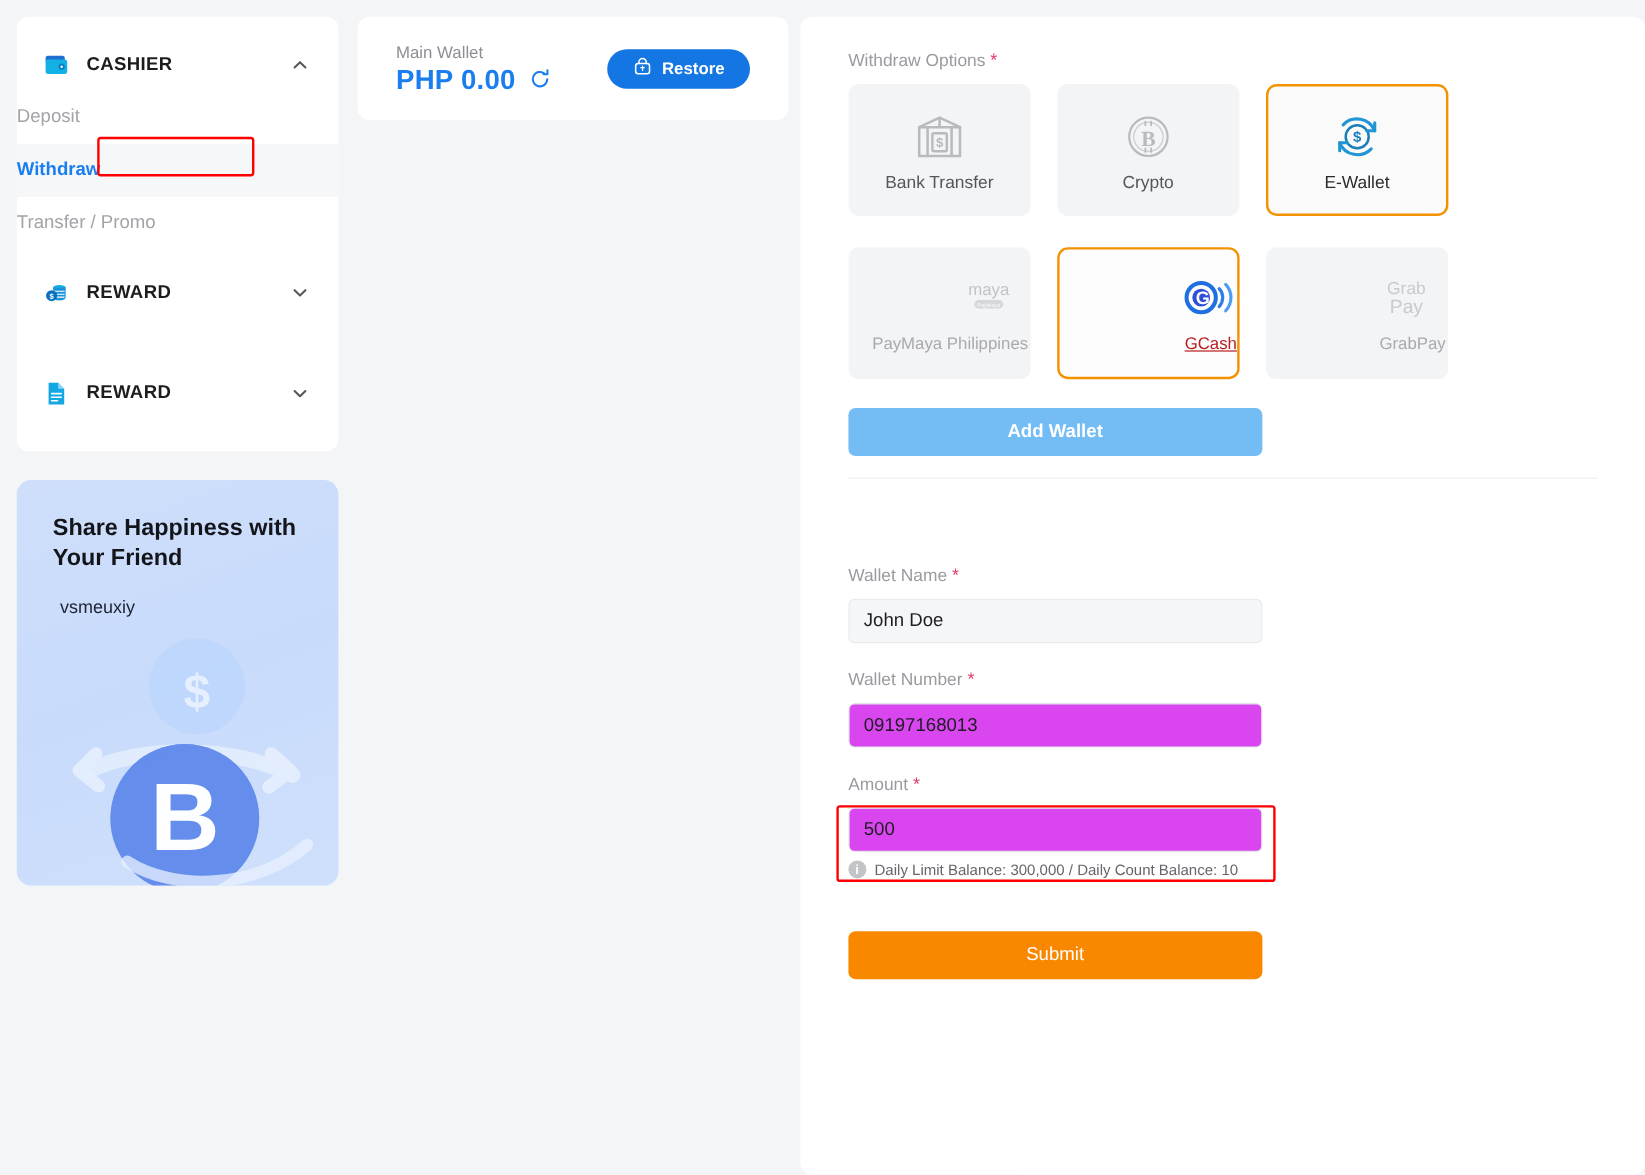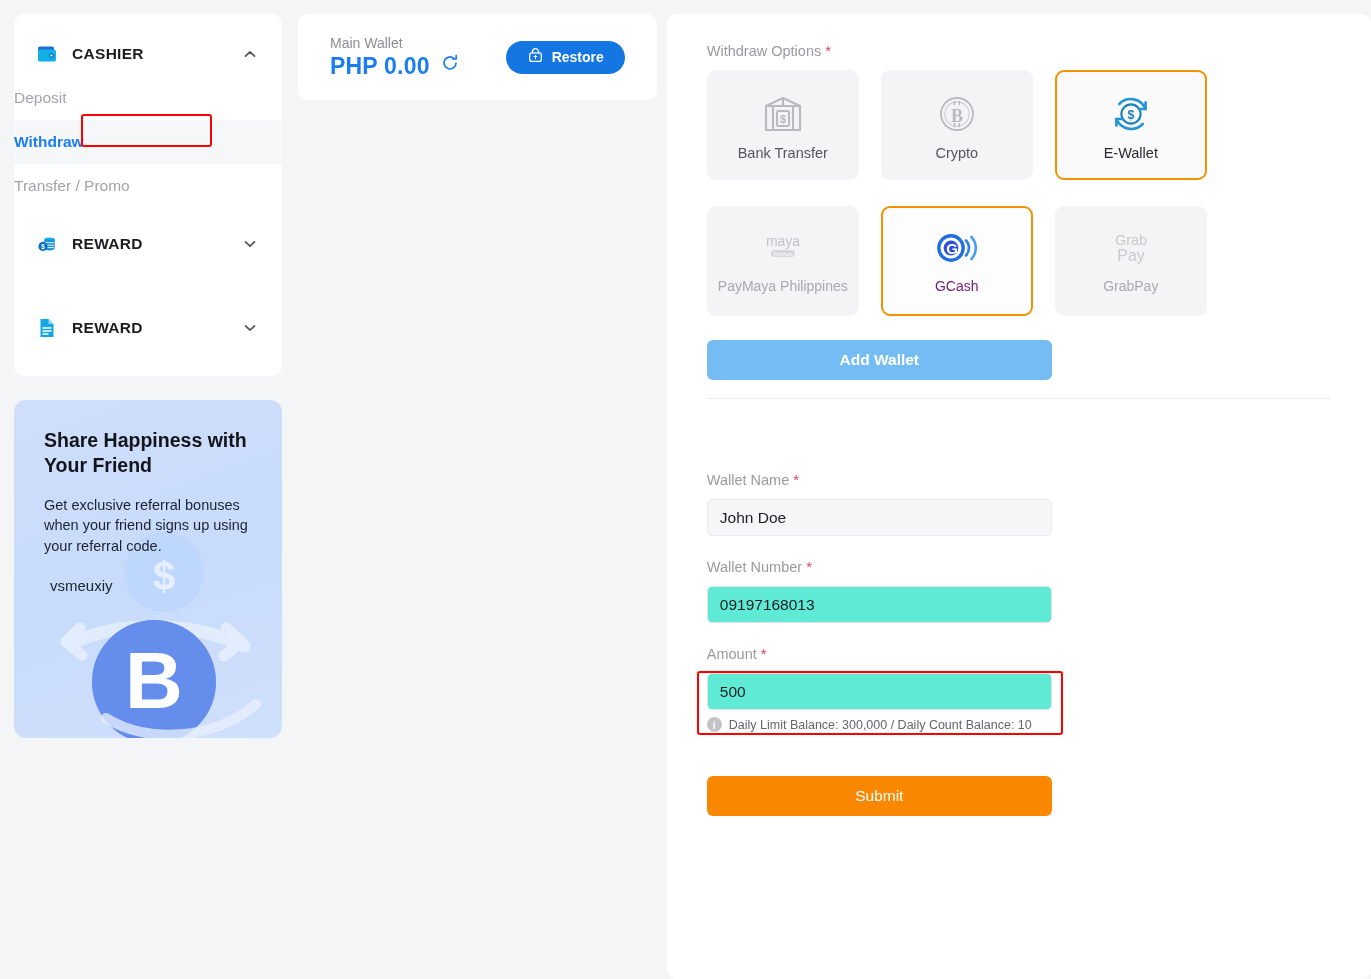--- a/index.html
+++ b/index.html
@@ -135,21 +135,21 @@
     display: flex;
     align-items: center;
     padding: 0 32px;
   }
   .wallet-info { display: flex; flex-direction: column; }
   .wallet-label {
     font-size: 14px;
     color: #8d8d93;
     margin-bottom: 2px;
   }
-  .wallet-amt-row { display: flex; align-items: flex-start; gap: 10px; }
+  .wallet-amt-row { display: flex; align-items: center; gap: 10px; }
   .wallet-amt {
     font-size: 23px;
     font-weight: bold;
     color: #1a7ef0;
     letter-spacing: .2px;
   }
   .refresh-btn {
     width: 20px; height: 20px;
     color: #1a7ef0;
     cursor: pointer;
@@ -211,28 +211,28 @@
 
   .prov-row { display: flex; gap: 22px; margin-top: 26px; }
   .prov-card {
     width: 152px;
     height: 110px;
     background: #f3f4f6;
     border: 2px solid transparent;
     border-radius: 9px;
     display: flex;
     flex-direction: column;
-    align-items: center;
+    align-items: flex-end;
     justify-content: center;
     gap: 10px;
     cursor: pointer;
   }
   .prov-card.sel { background: #fdfdfd; border-color: #f39200; }
   .prov-label { font-size: 14px; color: #a9a9ae; }
-  .prov-card.sel .prov-label { color: #701a75; }
+  .prov-card.sel .prov-label { color: #b91c1c; text-decoration: underline; }
   .prov-logo { height: 40px; display: flex; align-items: center; }
 
   .add-wallet-btn {
     margin-top: 24px;
     width: 345px;
     height: 40px;
     background: #74bdf4;
     border: none;
     border-radius: 6px;
     color: #fff;
@@ -249,21 +249,21 @@
     width: 100%;
   }
 
   .form-area { margin-top: 72px; }
   .form-group { margin-bottom: 22px; position: relative; }
   .txt-input {
     width: 345px;
     height: 37px;
     border-radius: 5px;
     border: 1px solid #e3e5e8;
-    background: #5eead4;
+    background: #d946ef;
     font-size: 15.5px;
     color: #1d1d22;
     padding: 0 12px;
     font-family: "Liberation Sans", sans-serif;
   }
   .txt-input.filled-gray { background: #f5f6f7; border-color: #eaebed; }
 
   .hint-row {
     display: flex;
     align-items: center;
@@ -385,21 +385,20 @@
         <text x="150" y="60" font-size="40" fill="#e8f1ff" text-anchor="middle" font-family="Liberation Sans, sans-serif" font-weight="bold">$</text>
         <path d="M60 112c50-22 120-20 170 4" fill="none" stroke="#e4eefd" stroke-width="13" stroke-linecap="round" opacity=".9"></path>
         <path d="M212 98l16 14-18 14" fill="none" stroke="#e4eefd" stroke-width="11" stroke-linecap="round" stroke-linejoin="round"></path>
         <path d="M66 98 52 112l16 13" fill="none" stroke="#e4eefd" stroke-width="11" stroke-linecap="round" stroke-linejoin="round"></path>
         <circle cx="140" cy="152" r="62" fill="#6a93ee"></circle>
         <circle cx="140" cy="152" r="62" fill="#5580e8" opacity=".55"></circle>
         <text x="140" y="178" font-size="80" fill="#ffffff" text-anchor="middle" font-family="Liberation Sans, sans-serif" font-weight="bold">B</text>
         <path d="M92 188c40 26 110 22 150-14" fill="none" stroke="#eaf2ff" stroke-width="10" stroke-linecap="round" opacity=".75"></path>
       </svg>
       <div class="promo-title">Share Happiness with Your Friend</div>
-      <div class="promo-desc">Get exclusive referral bonuses when your friend signs up using your referral code.</div>
       <div class="promo-code">vsmeuxiy</div>
     </div>
   </div>
 
   <div class="main-col">
 
     <div class="wallet-bar">
       <div class="wallet-info">
         <span class="wallet-label">Main Wallet</span>
         <span class="wallet-amt-row">

